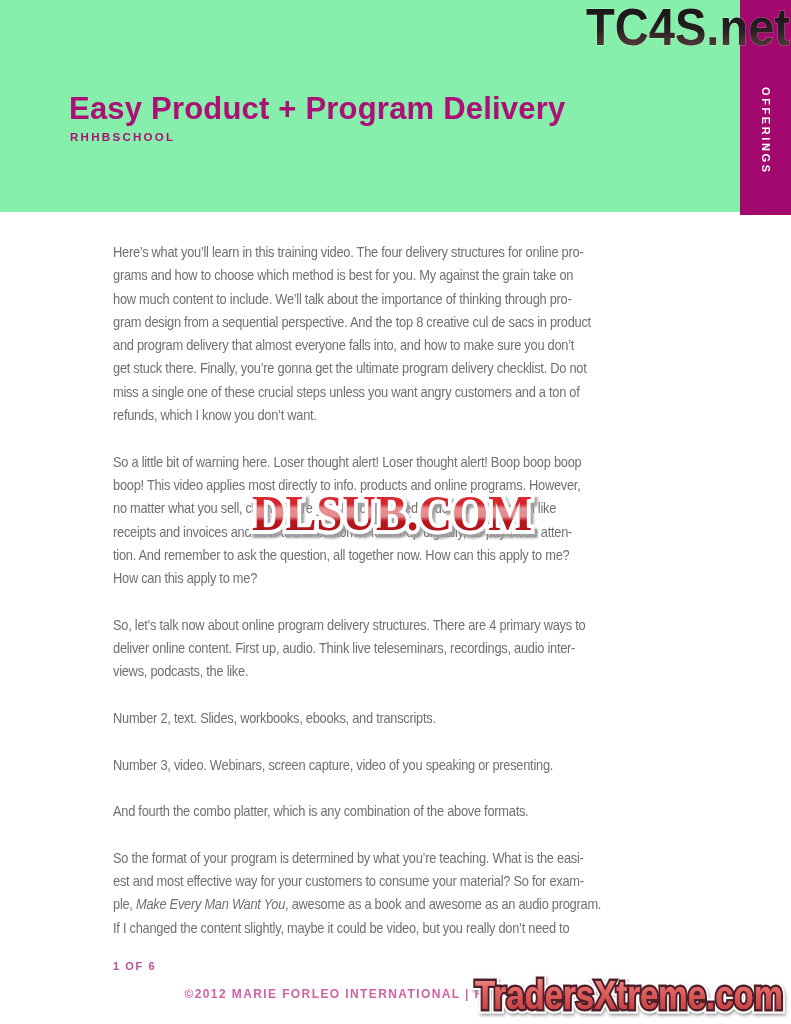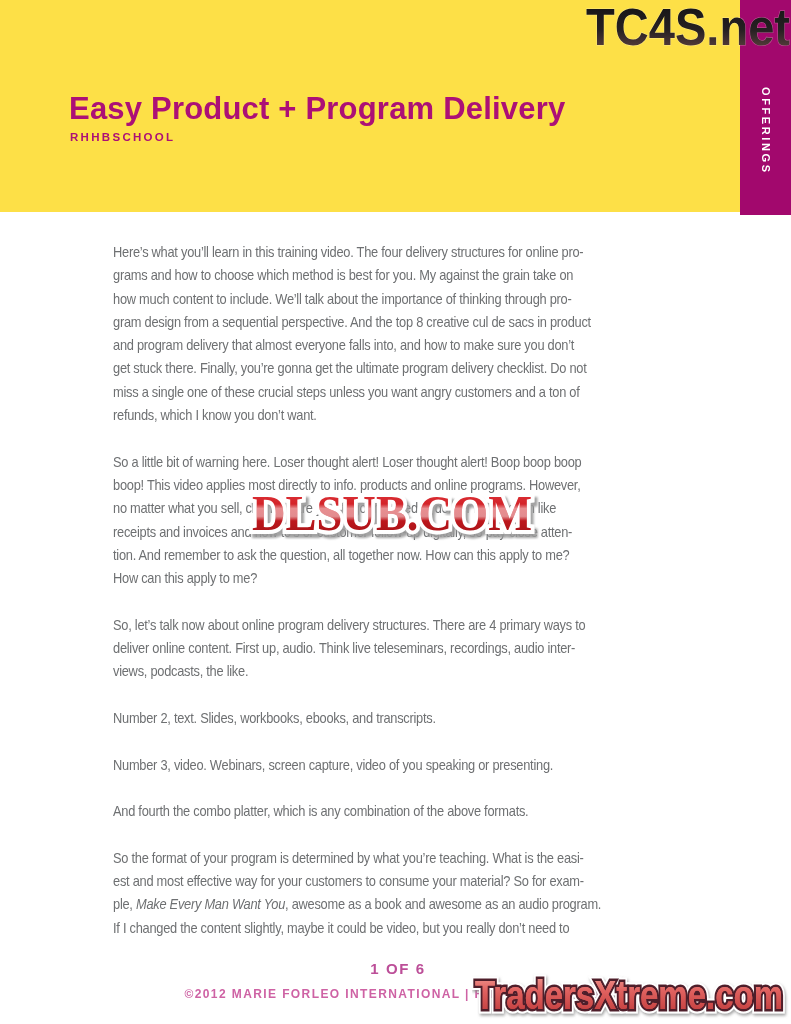--- a/index.html
+++ b/index.html
@@ -3,21 +3,21 @@
 <meta charset="utf-8">
 <style>
   html,body { margin:0; padding:0; background:#ffffff; }
   .page {
     position:relative; width:791px; height:1024px; background:#ffffff;
     overflow:hidden; font-family:"Liberation Sans", sans-serif;
   }
   
   .header {
     position:absolute; top:0; left:0; width:791px; height:212px;
-    background:#fde047;
+    background:#86efac;
   }
   .title {
     position:absolute; left:69px; top:92px; margin:0;
     font-size:31px; line-height:1.1; font-weight:bold;
     color:#AC1076; letter-spacing:0.2px;
   }
   .subtitle {
     position:absolute; left:70px; top:131px;
     font-size:11.5px; font-weight:bold; color:#AC1076; letter-spacing:2.3px;
   }
@@ -35,22 +35,22 @@
   .content {
     position:absolute; left:113px; top:241px; width:700px;
     transform:scaleX(0.88); transform-origin:left top;
     color:#6E7072; font-size:14.6px; line-height:23.3px;
     letter-spacing:-0.3px;
   }
   .content p { margin:0 0 23.3px 0; white-space:pre-line; }
   .content em { font-style:italic; }
   
   .page-num {
-    position:absolute; top:960px; left:113px; width:570px; text-align:center;
-    font-size:15px; font-weight:bold; letter-spacing:1.6px; color:#BC4E98;
+    position:absolute; top:960px; left:113px; width:570px; text-align:left;
+    font-size:11px; font-weight:bold; letter-spacing:1.6px; color:#BC4E98;
   }
   .copyright {
     position:absolute; top:987px; left:113px; width:570px; text-align:center;
     font-size:12px; font-weight:bold; letter-spacing:1.4px; color:#CE62A4;
     white-space:nowrap;
   }
   
   .wm { position:absolute; pointer-events:none; }
   .wm-tc4s   { left:584px; top:0; }
   .wm-dlsub  { left:248px; top:483px; }

